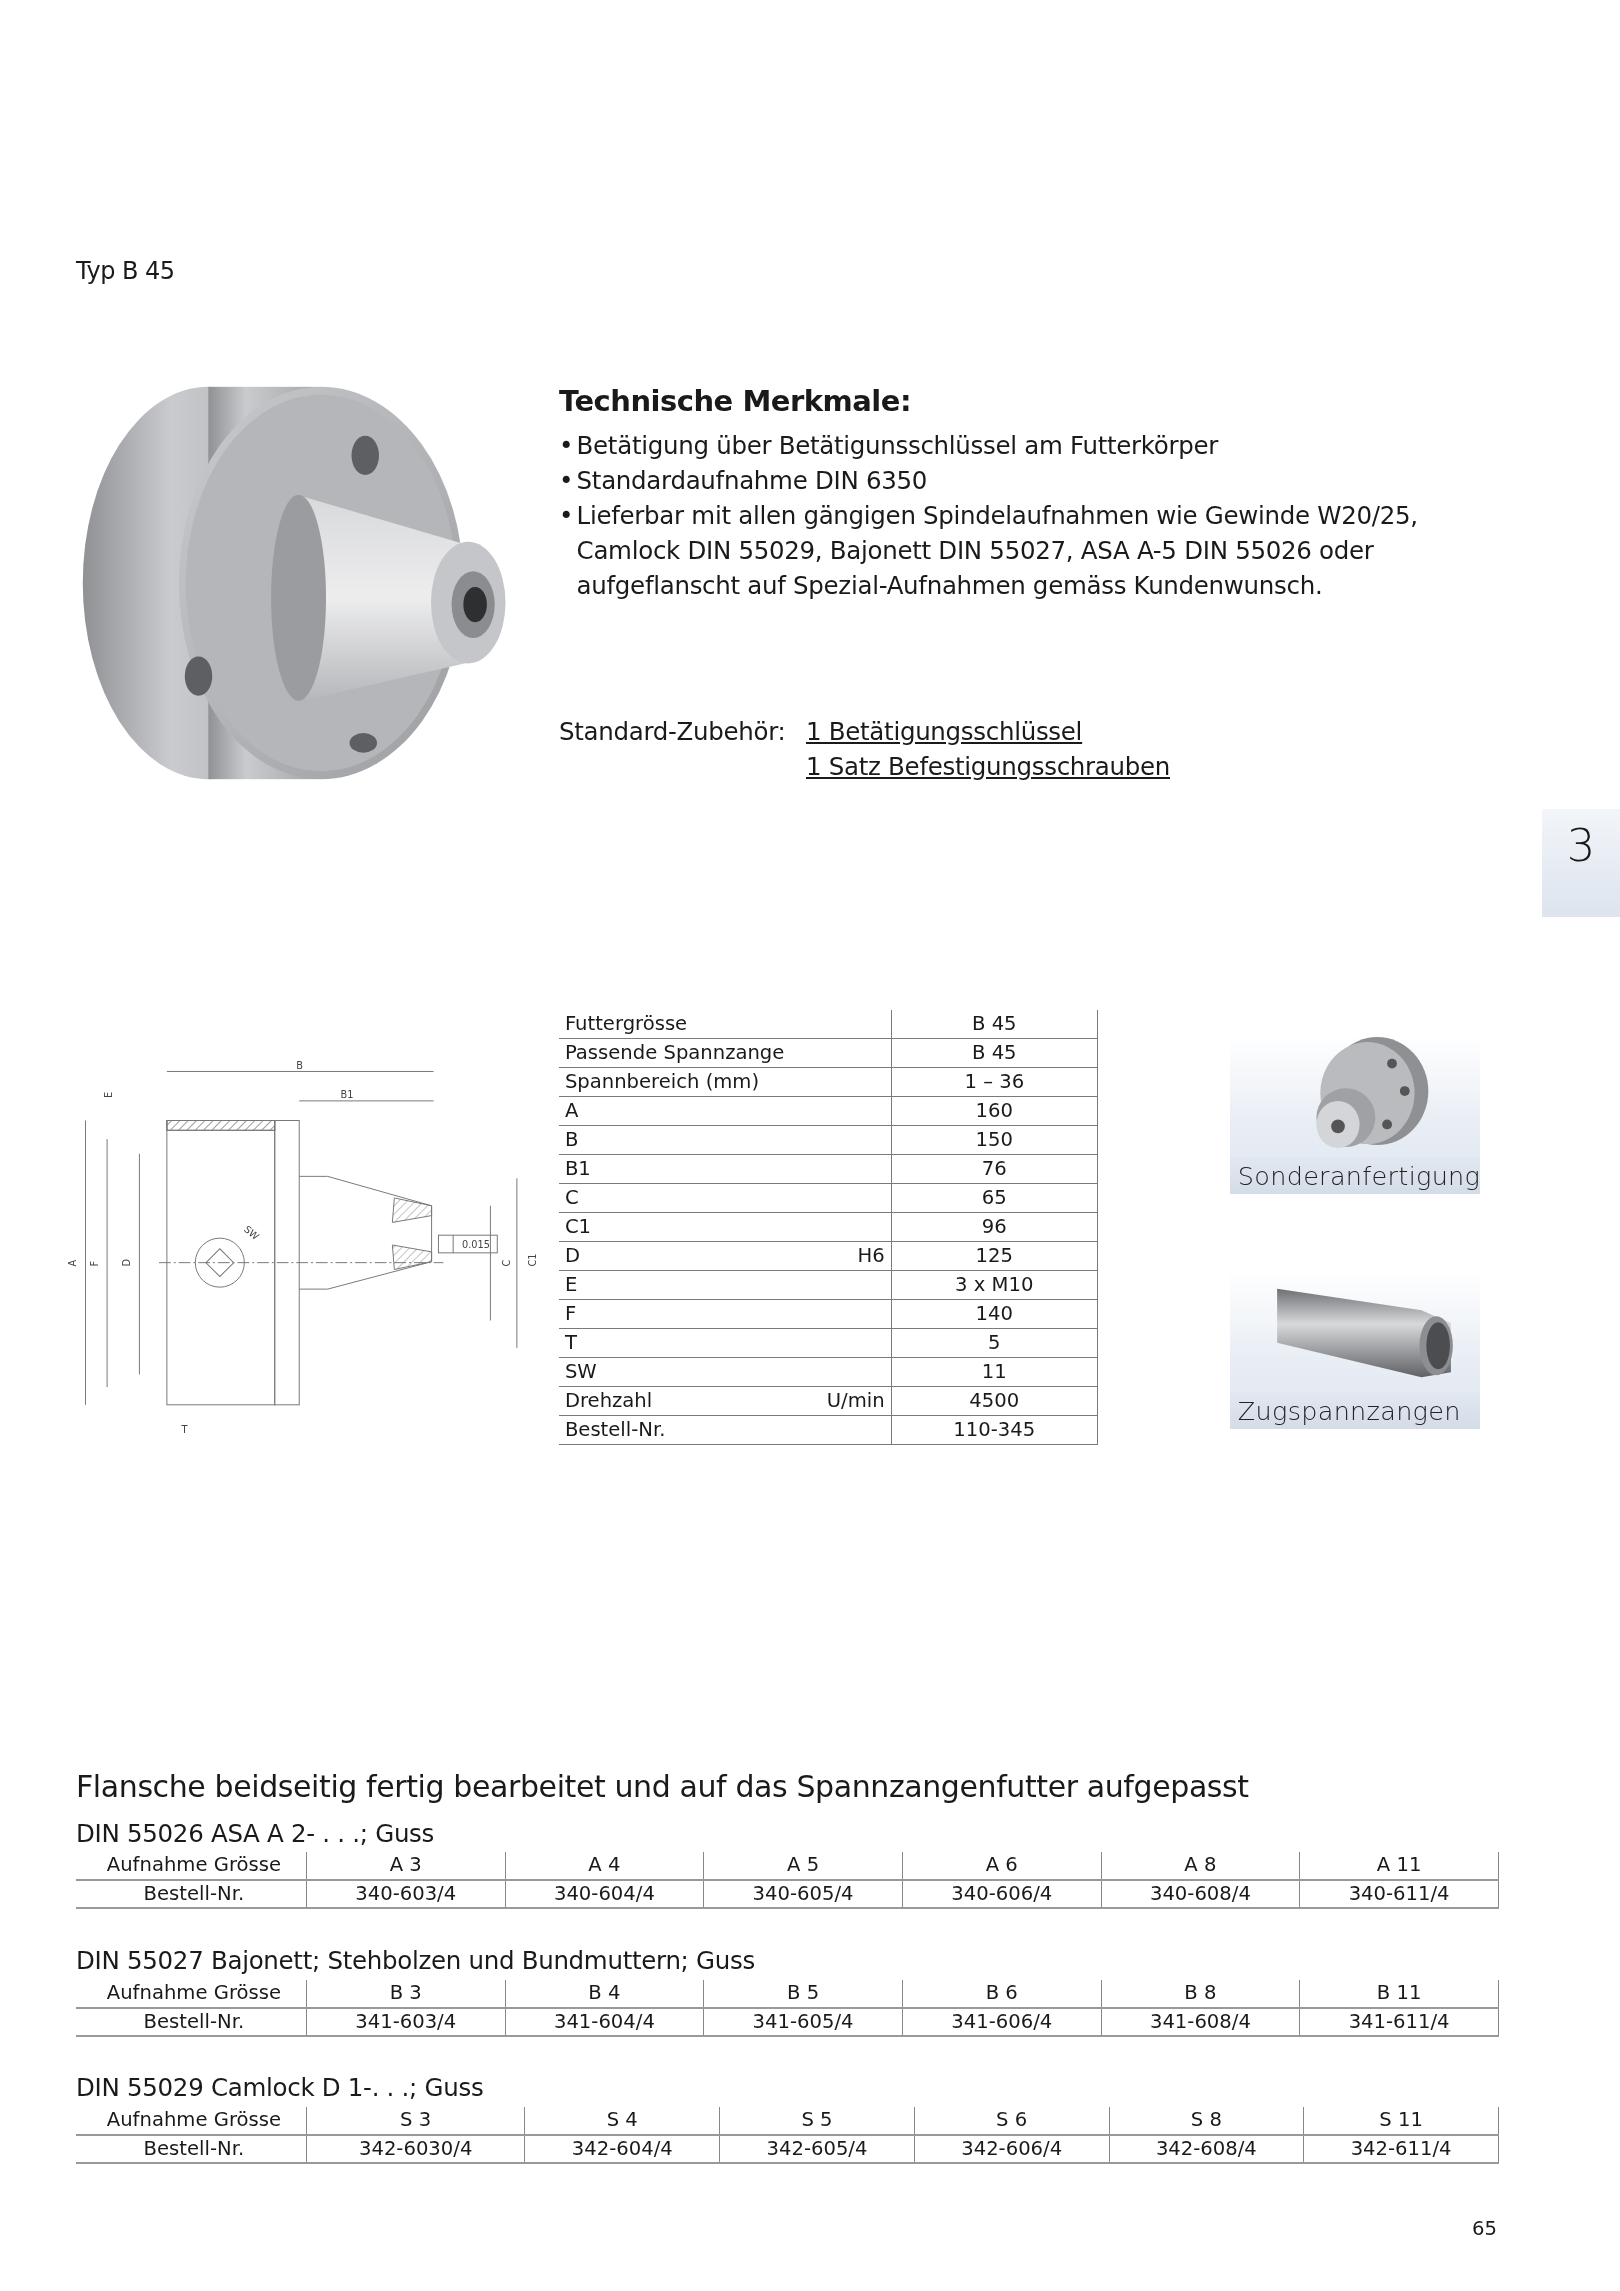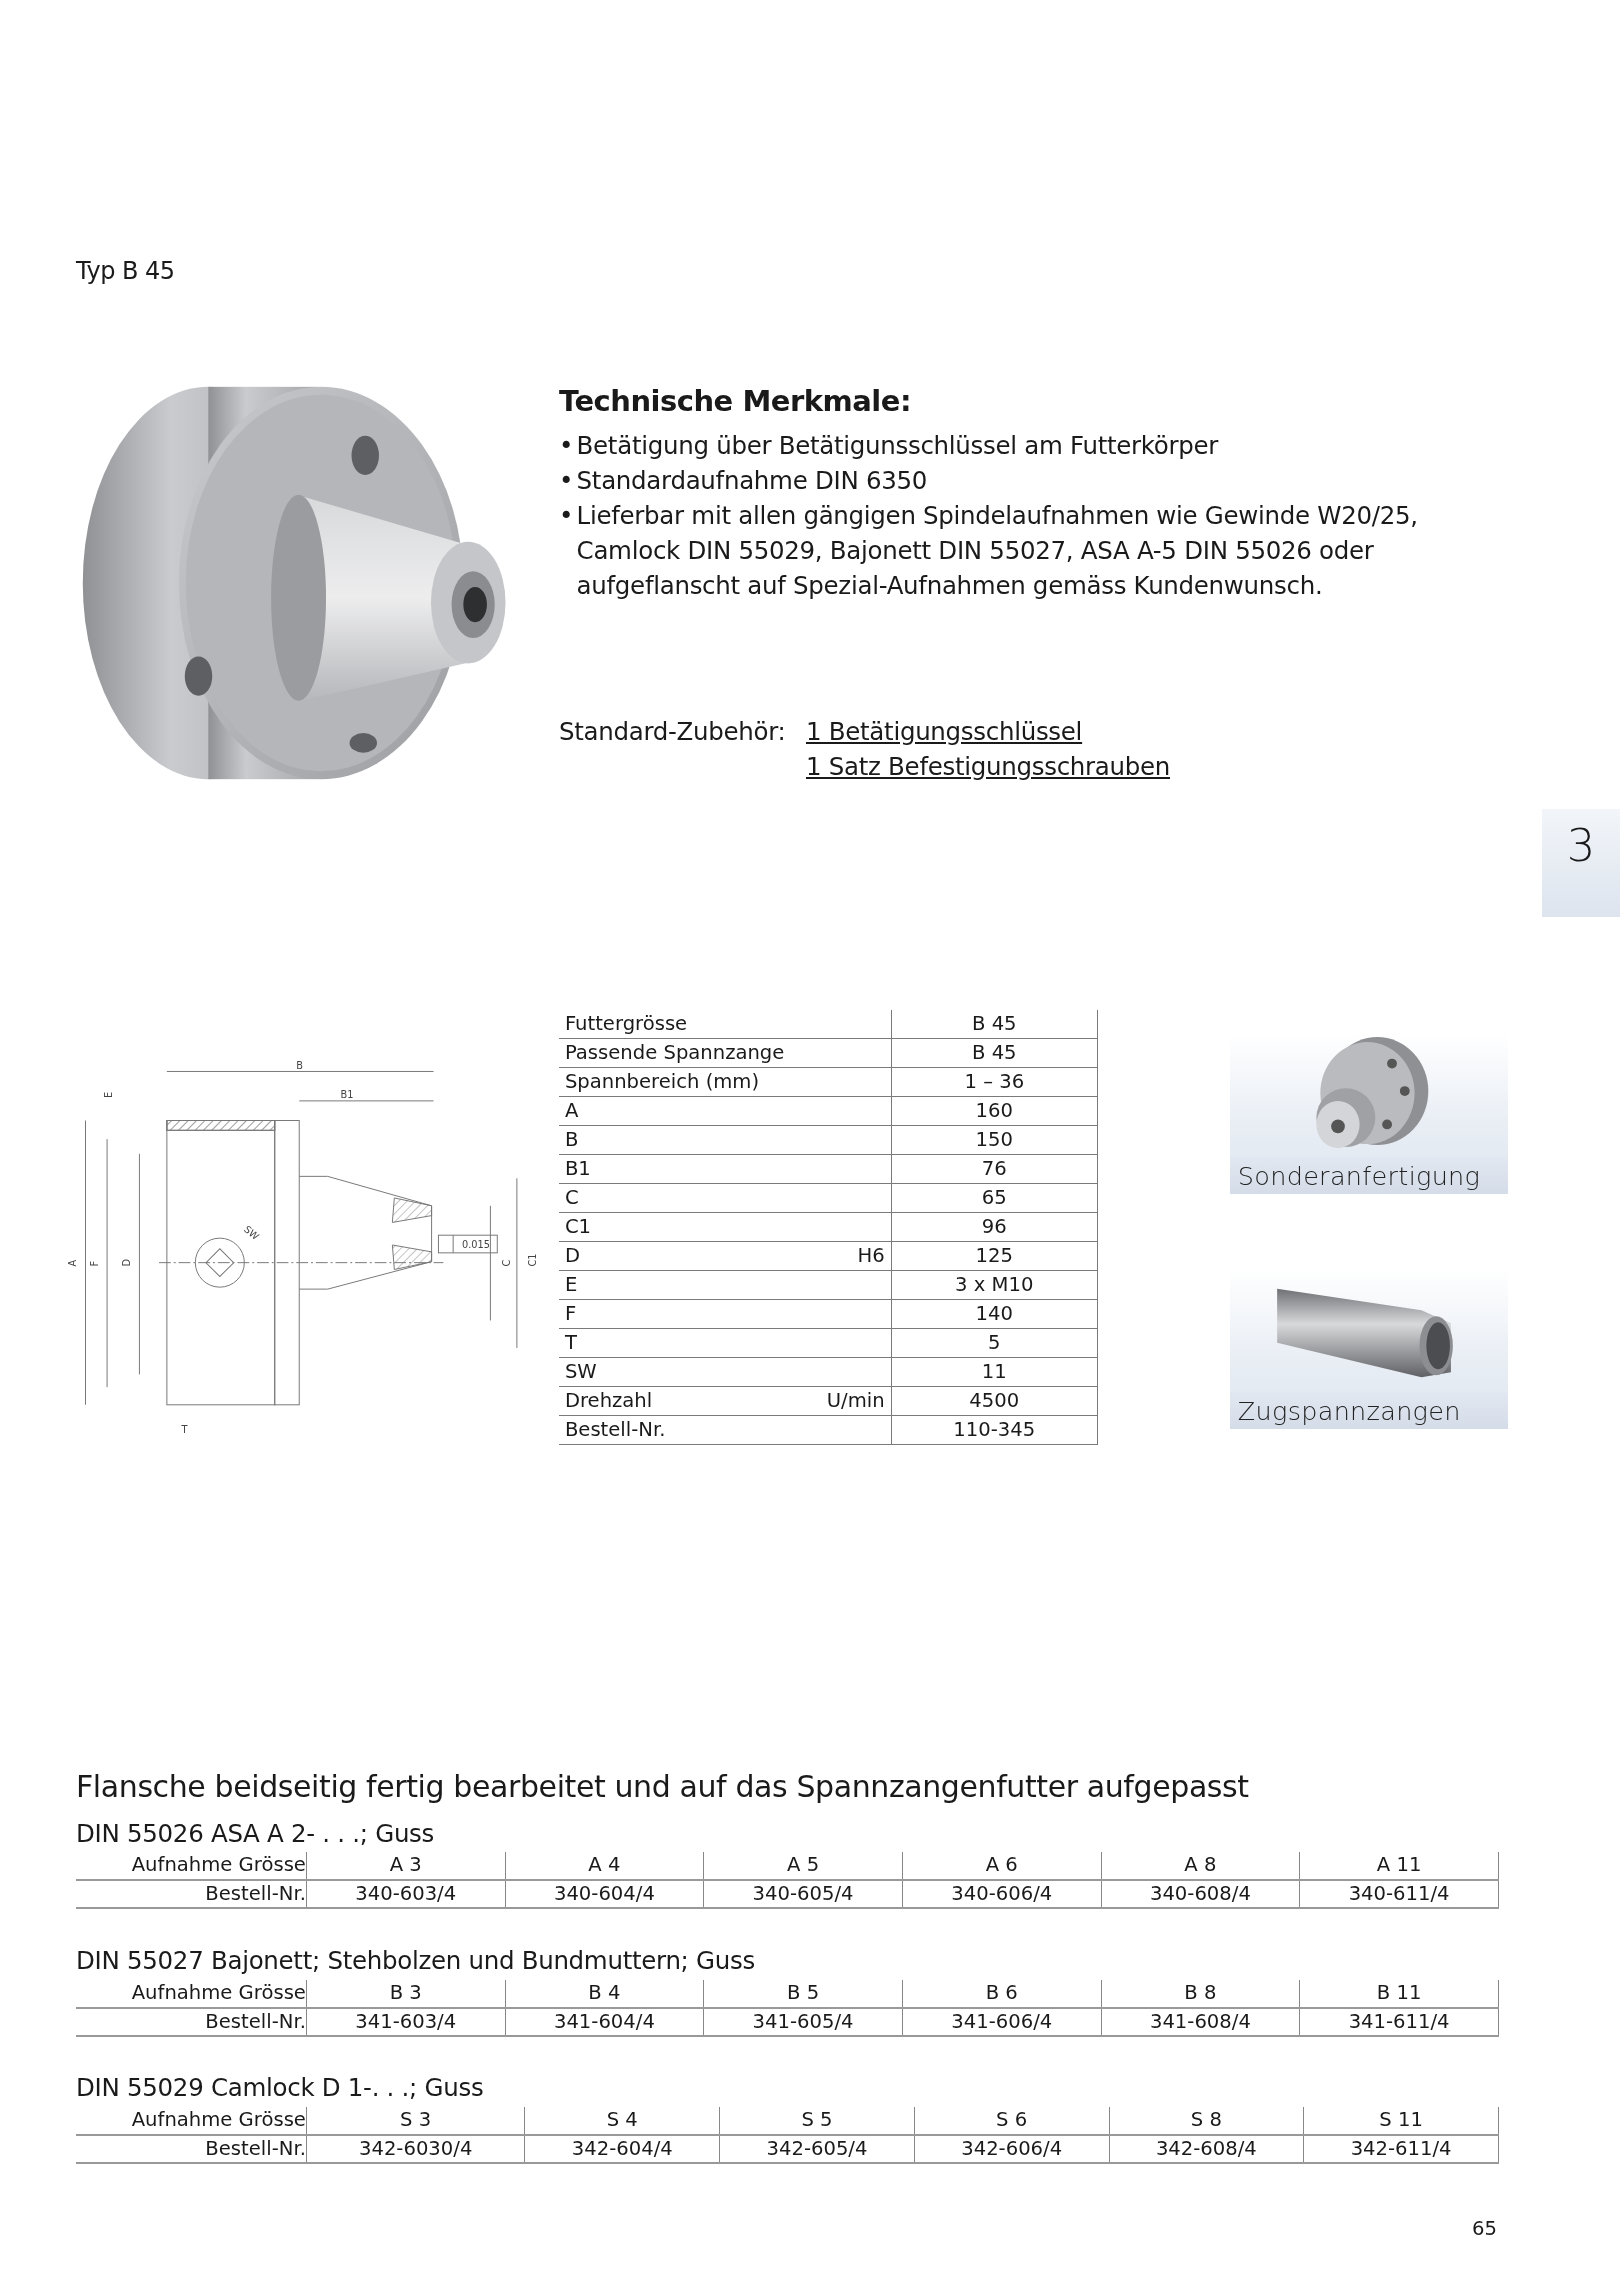--- a/index.html
+++ b/index.html
@@ -31,31 +31,31 @@
   .drawing { left:61px; top:1039px; width:500px; height:412px; }
 
   
   .spec { left:559px; top:1010px; width:539px; border-collapse:collapse; font-size:19.6px; }
   .spec td { padding:0 5.9px; height:28px; border-bottom:1.5px solid #7a7a7a; line-height:25.5px; }
   .spec td.k { width:239px; }
   .spec td.u { width:69px; text-align:right; border-right:1.5px solid #7a7a7a; }
   .spec td.v { text-align:center; border-right:1.5px solid #7a7a7a; }
 
   
-  .side-card { left:1230px; width:278px; background:linear-gradient(#ffffff 0%, #e9eef5 55%, #dfe6ef 100%); }
+  .side-card { left:1230px; width:250px; background:linear-gradient(#ffffff 0%, #e9eef5 55%, #dfe6ef 100%); }
   .side-card .img { position:relative; height:123px; }
   .side-card .cap { height:37px; background:linear-gradient(#e2e8f1, #d4dce8); font-size:25.5px; font-weight:300;
                     padding-left:7.8px; line-height:39px; color:#222; letter-spacing:0.3px; }
 
   
   .flange-title { left:76px; top:1769px; font-size:30px; letter-spacing:-0.4px; }
   .sub { left:76px; font-size:24.5px; letter-spacing:-0.3px; }
   .ftable { left:76px; width:1423px; border-collapse:collapse; font-size:19.6px; }
   .ftable td { height:26.5px; line-height:26.5px; padding:0; text-align:center; border-right:1.5px solid #888; }
-  .ftable td:first-child { text-align:right; padding-left:5.9px; width:224px; }
+  .ftable td:first-child { text-align:center; padding-left:5.9px; width:224px; }
   .ftable td:last-child { border-right:1.5px solid #888; }
   .ftable tr:first-child td { border-bottom:2px solid #999; }
   .ftable tr:last-child td { border-bottom:2px solid #999; }
 
   .page-number { left:1472px; top:2217px; font-size:19.6px; }
 </style>
 </head>
 <body>
 
 <div class="abs page-title">Typ B 45</div>

